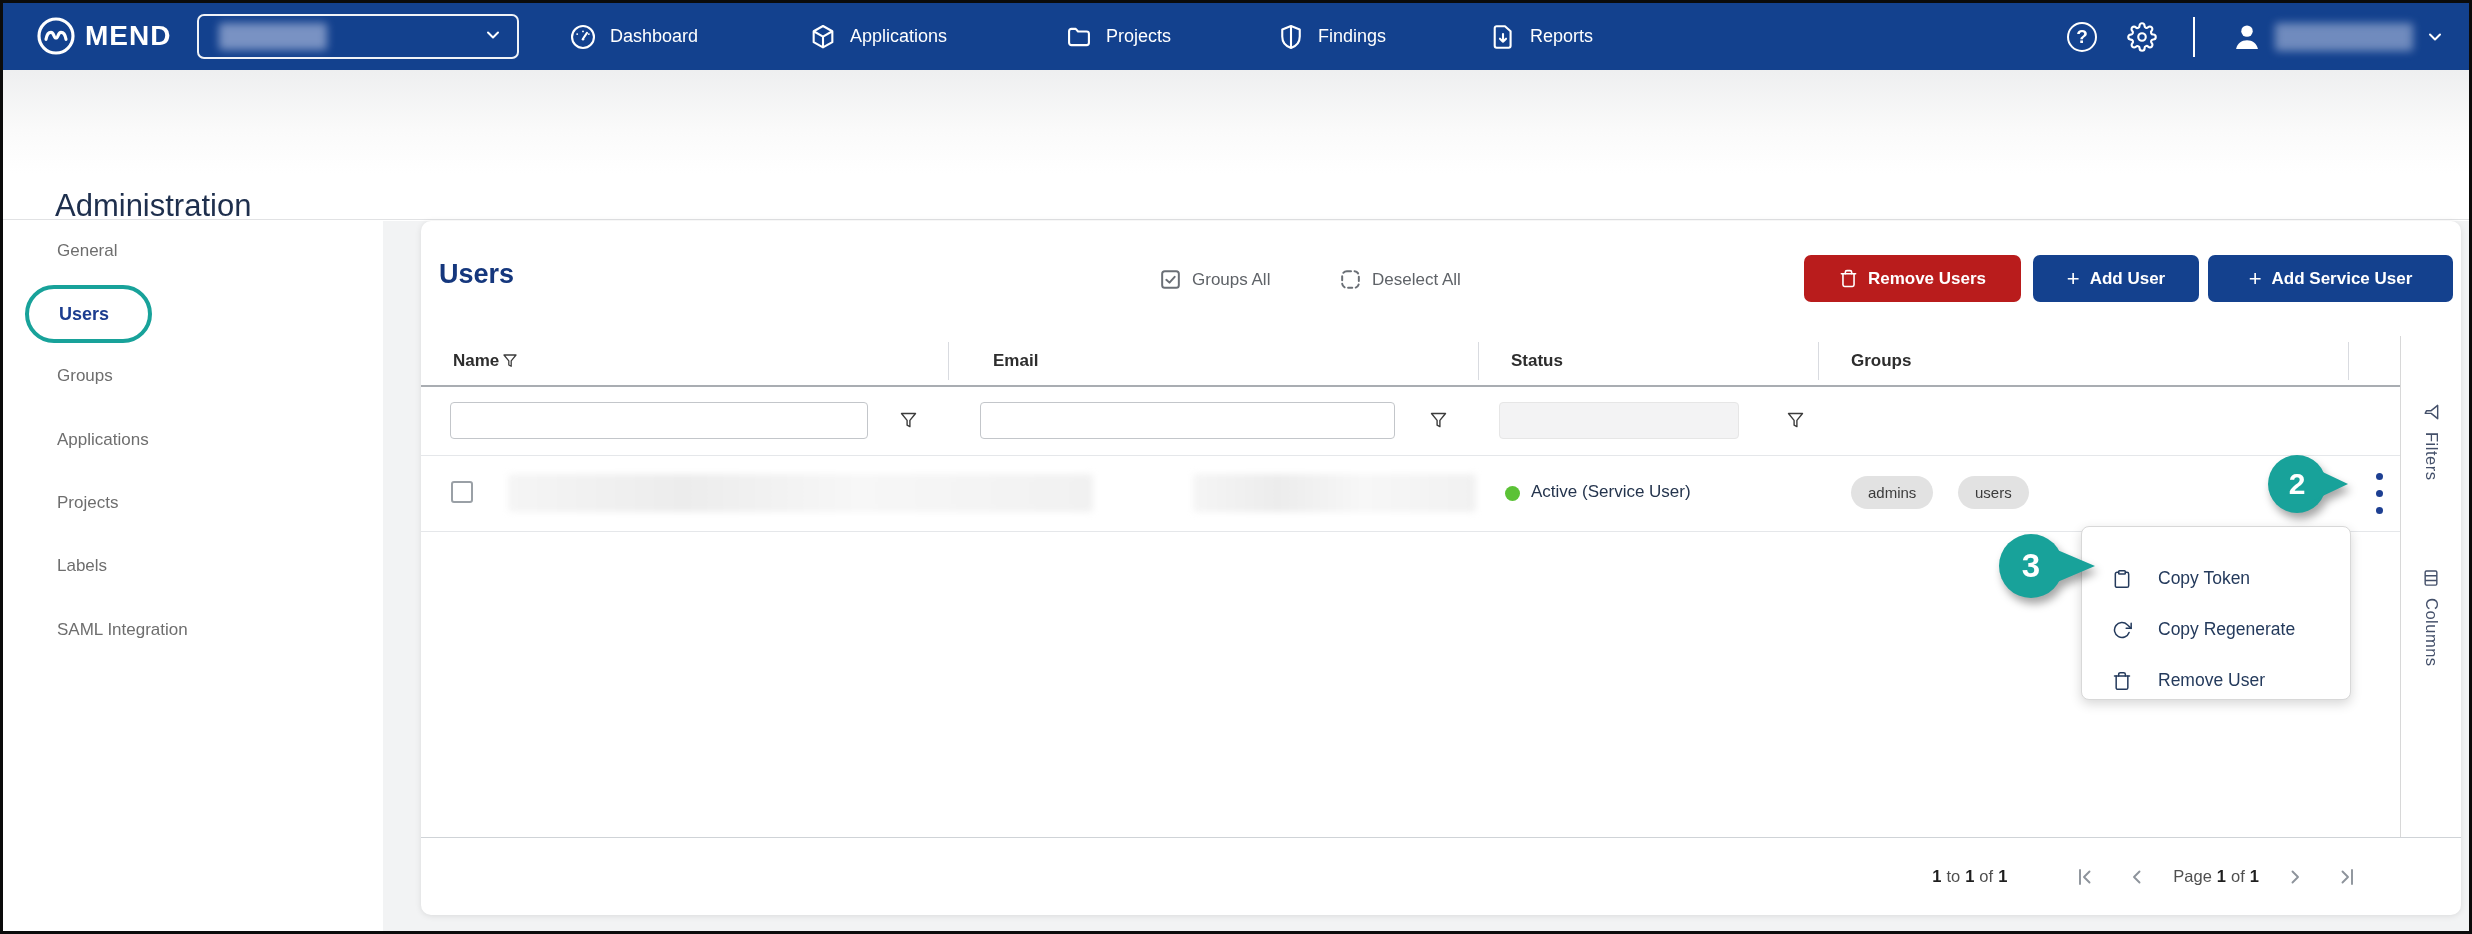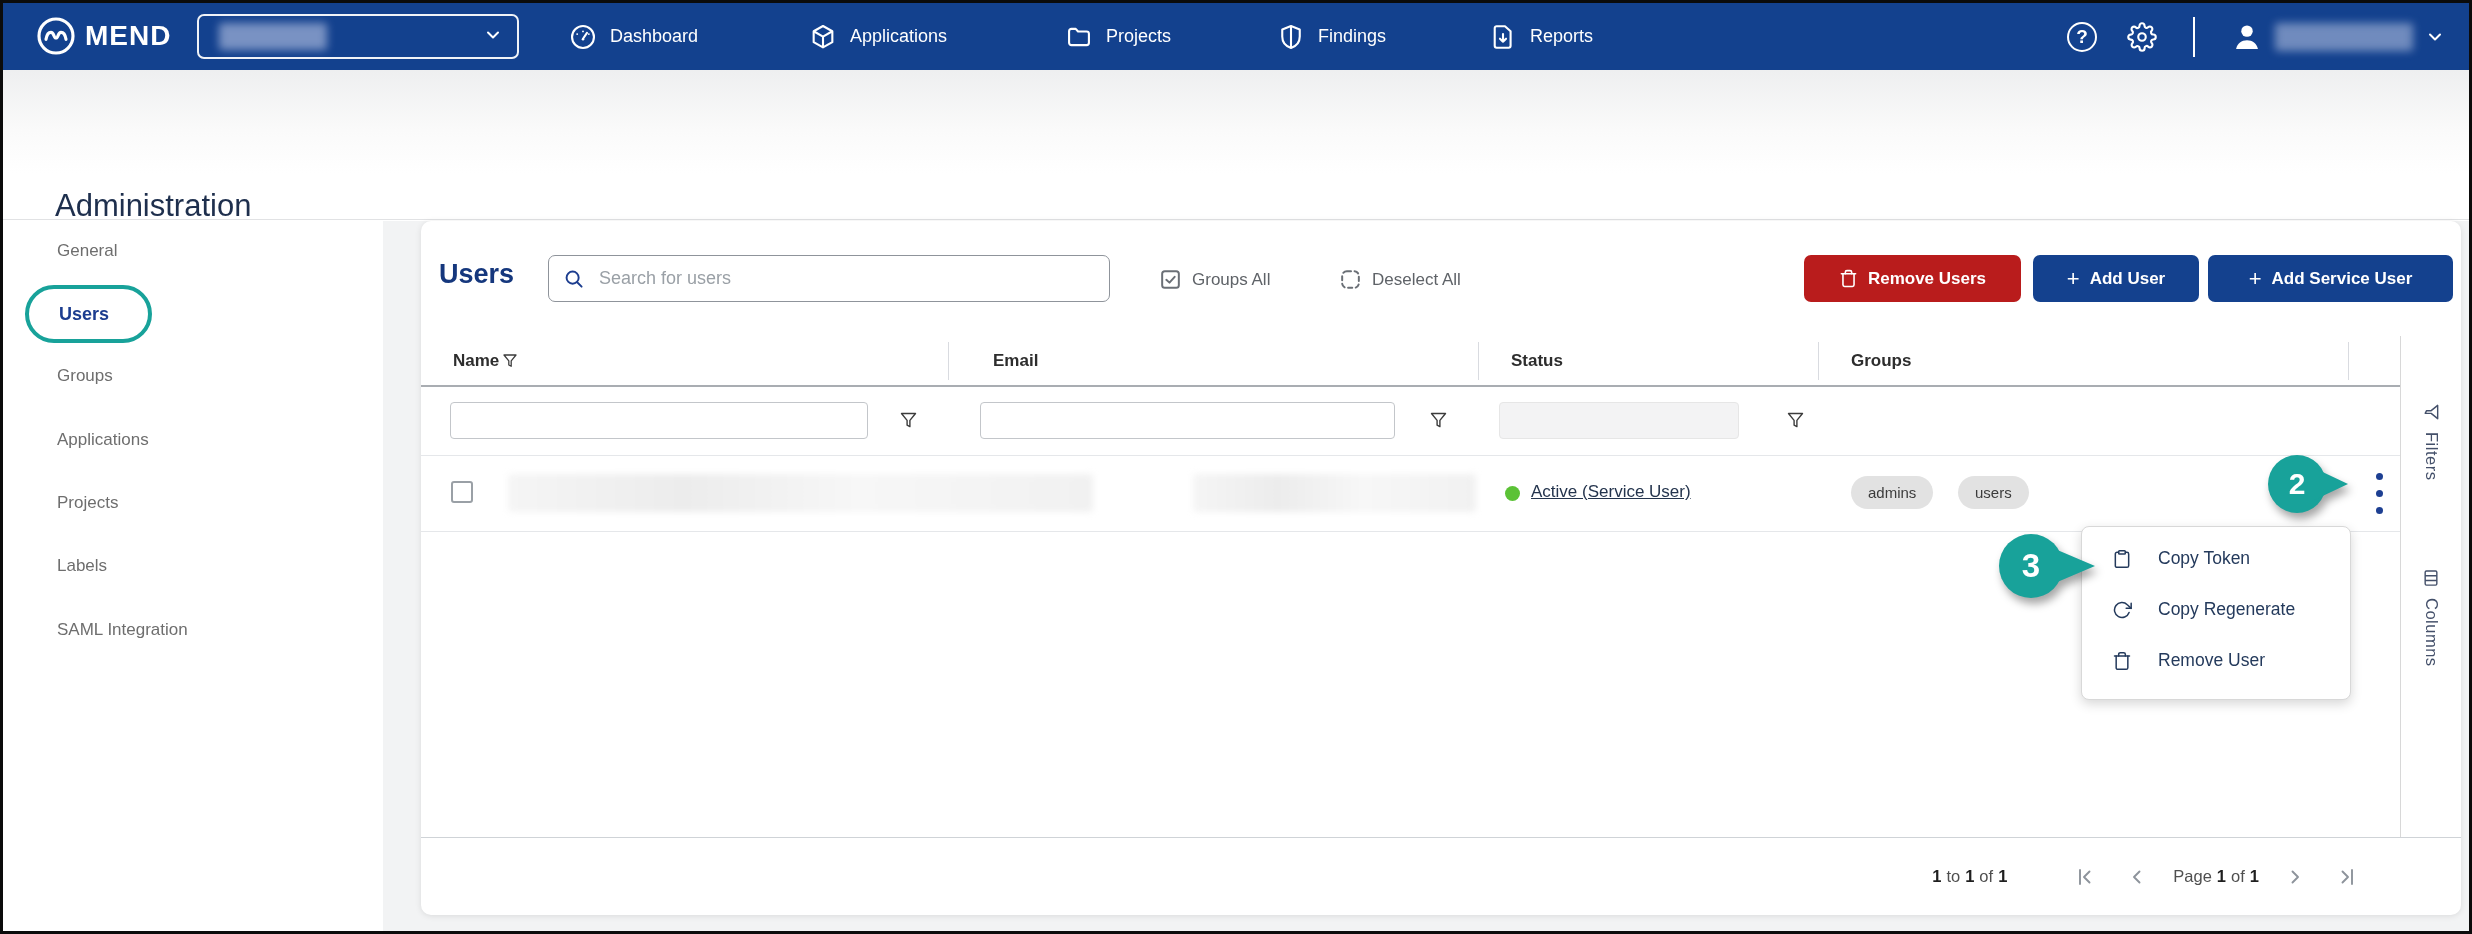--- a/index.html
+++ b/index.html
@@ -76,21 +76,21 @@
   .fn-1 { left:477px; } .fn-2 { left:1007px; } .fn-3 { left:1364px; }
   .row-sep { position:absolute; left:0; width:1979px; height:1px; background:#e5e7ea; }
   .rs-1 { top:234px; } .rs-2 { top:310px; }
   .data-row { position:absolute; left:0; top:234px; width:1979px; height:76px; }
   .row-check { position:absolute; left:30px; top:26px; width:22px; height:22px;
     border:2px solid #9aa0a6; border-radius:3px; background:#fff; cursor:pointer; }
   .blur-blob { position:absolute; top:19px; height:38px; border-radius:3px;
     background:linear-gradient(90deg,#f5f5f5,#ececec 30%,#f7f7f7 60%,#f1f1f1); filter:blur(3px); }
   .blob-name { left:87px; width:585px; } .blob-email { left:772px; width:283px; }
   .status-dot { position:absolute; left:1084px; top:31px; width:15px; height:15px; border-radius:50%; background:#5bc236; }
-  .status-text { position:absolute; left:1110px; top:27px; font-size:17px; color:#24344d;text-decoration:underline; }
+  .status-text { position:absolute; left:1110px; top:27px; font-size:17px; color:#24344d; }
   .badge { position:absolute; top:21px; height:33px; border-radius:17px; background:#e2e2e2;
     display:flex; align-items:center; padding:0 17px; font-size:15px; color:#3c3c3c; }
   .badge-admins { left:1430px; } .badge-users { left:1537px; }
   .kebab { position:absolute; left:1946px; top:9px; width:24px; height:58px; background:none; border:none;
     cursor:pointer; display:flex; flex-direction:column; align-items:center; justify-content:center; gap:10px; }
   .kebab i { width:7px; height:7px; border-radius:50%; background:#1d3f92; }
   
   .side-strip { position:absolute; left:1979px; top:115px; width:61px; height:501px; border-left:1px solid #d8d8d8; }
   .v-tab { position:absolute; left:0; width:100%; display:flex; flex-direction:column; align-items:center;
     gap:10px; color:#44506a; cursor:pointer; background:none; border:none; padding:0; font-family:inherit; }
@@ -101,21 +101,21 @@
   .card-footer { position:absolute; left:0; top:616px; width:100%; height:78px; border-top:1px solid #cfd3d7;
     display:flex; align-items:center; justify-content:flex-end; padding-right:102px; font-size:16.5px; color:#4f4f4f; }
   .pg-range { margin-right:66px; display:flex; gap:5px; }
   .pg-num { font-weight:700; color:#1f1f1f; }
   .pg-btn { background:none; border:none; padding:0; cursor:pointer; display:flex; align-items:center; }
   .pg-first { margin-right:28px; } .pg-prev { margin-right:24px; }
   .pg-page { display:flex; gap:5px; margin-right:24px; }
   .pg-next { margin-right:28px; }
   
   .menu { position:absolute; left:2078px; top:523px; width:270px; height:174px; background:#fff;
-    border:1px solid #d8d8d8; border-radius:8px; box-shadow:0 4px 12px rgba(0,0,0,.16); z-index:20; padding:6px 0; }
+    border:1px solid #d8d8d8; border-radius:8px; box-shadow:0 4px 12px rgba(0,0,0,.16); z-index:20; padding:26px 0; }
   .menu-item { display:flex; align-items:center; gap:26px; height:51px; padding-left:30px;
     font-size:17.5px; color:#243a5c; cursor:pointer; }
   .callout { position:absolute; z-index:30; filter:drop-shadow(3px 6px 4px rgba(0,0,0,.35)); }
   .callout .bubble { border-radius:50%; background:#18a29a; color:#fff; display:flex;
     align-items:center; justify-content:center; font-weight:700; }
   .callout::after { content:""; position:absolute; top:50%; transform:translateY(-50%);
     border-top:17px solid transparent; border-bottom:17px solid transparent; border-left:36px solid #18a29a; }
   .callout-2 { left:2265px; top:452px; }
   .callout-2 .bubble { width:58px; height:58px; font-size:30px; }
   .callout-2::after { left:44px; }
@@ -222,27 +222,20 @@
     <div class="sb-item" style="top:202px">Applications</div>
     <div class="sb-item" style="top:265px">Projects</div>
     <div class="sb-item" style="top:328px">Labels</div>
     <div class="sb-item" style="top:392px">SAML Integration</div>
   </nav>
 
   <section class="card">
 
     <h2 class="users-heading">Users</h2>
 
-    <div class="search-box">
-      <svg width="22" height="22" viewBox="0 0 24 24" fill="none" stroke="#1c3d8f" stroke-width="2.1" stroke-linecap="round">
-        <circle cx="10.5" cy="10.5" r="6.6"></circle>
-          <path d="M15.5 15.5L20.3 20.3"></path>
-      </svg>
-      <input type="text" placeholder="Search for users" style="">
-    </div>
 
     <button class="sel-btn sel-all">
       <svg width="25" height="25" viewBox="0 0 24 24" fill="none" stroke="#6a6f76" stroke-width="1.9" stroke-linecap="round" stroke-linejoin="round">
         <rect x="4" y="4" width="16" height="16" rx="2.5"></rect>
           <polyline points="8 12.3 11 15 16 9.4"></polyline>
       </svg>
       <span>Groups All</span>
     </button>
     <button class="sel-btn desel-all">
       <svg width="25" height="25" viewBox="0 0 24 24" fill="none" stroke="#6a6f76" stroke-width="1.9" stroke-linecap="round">

